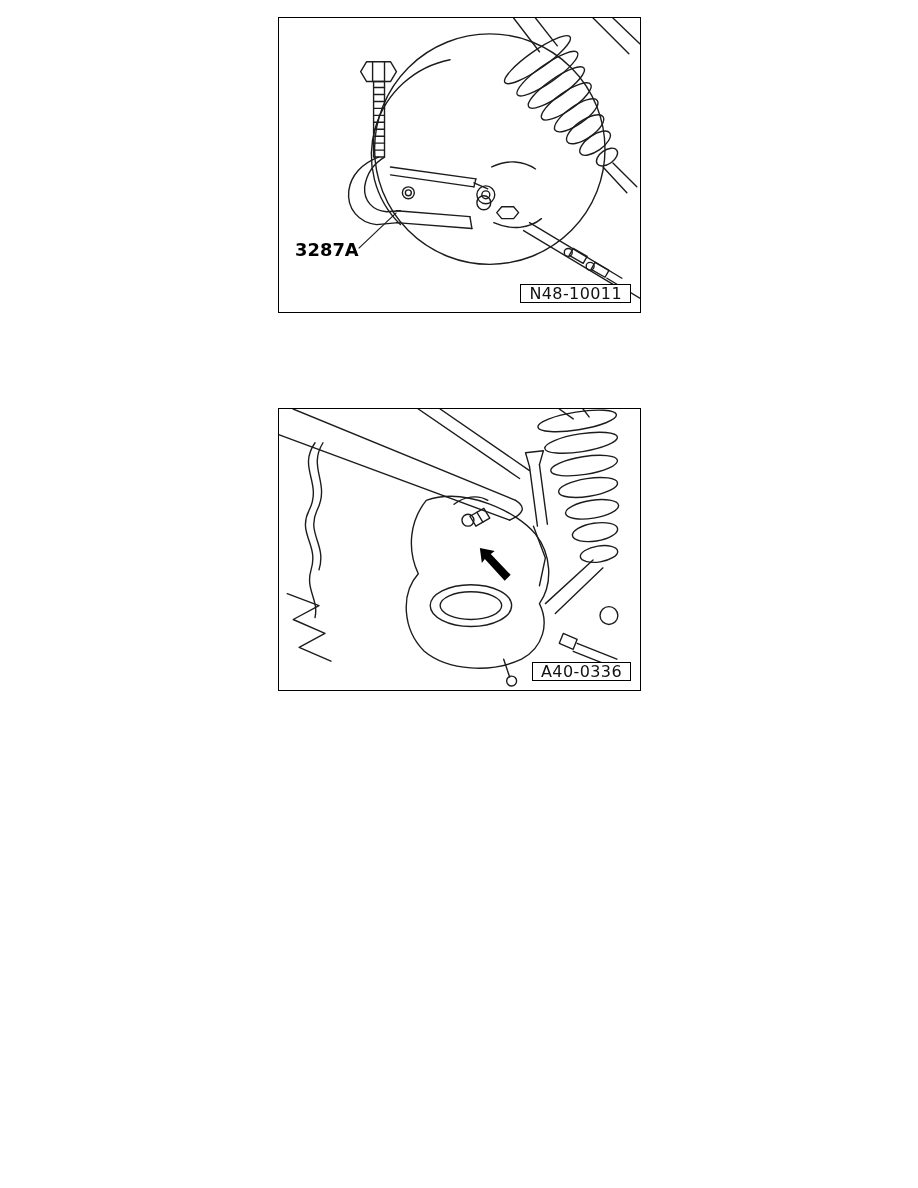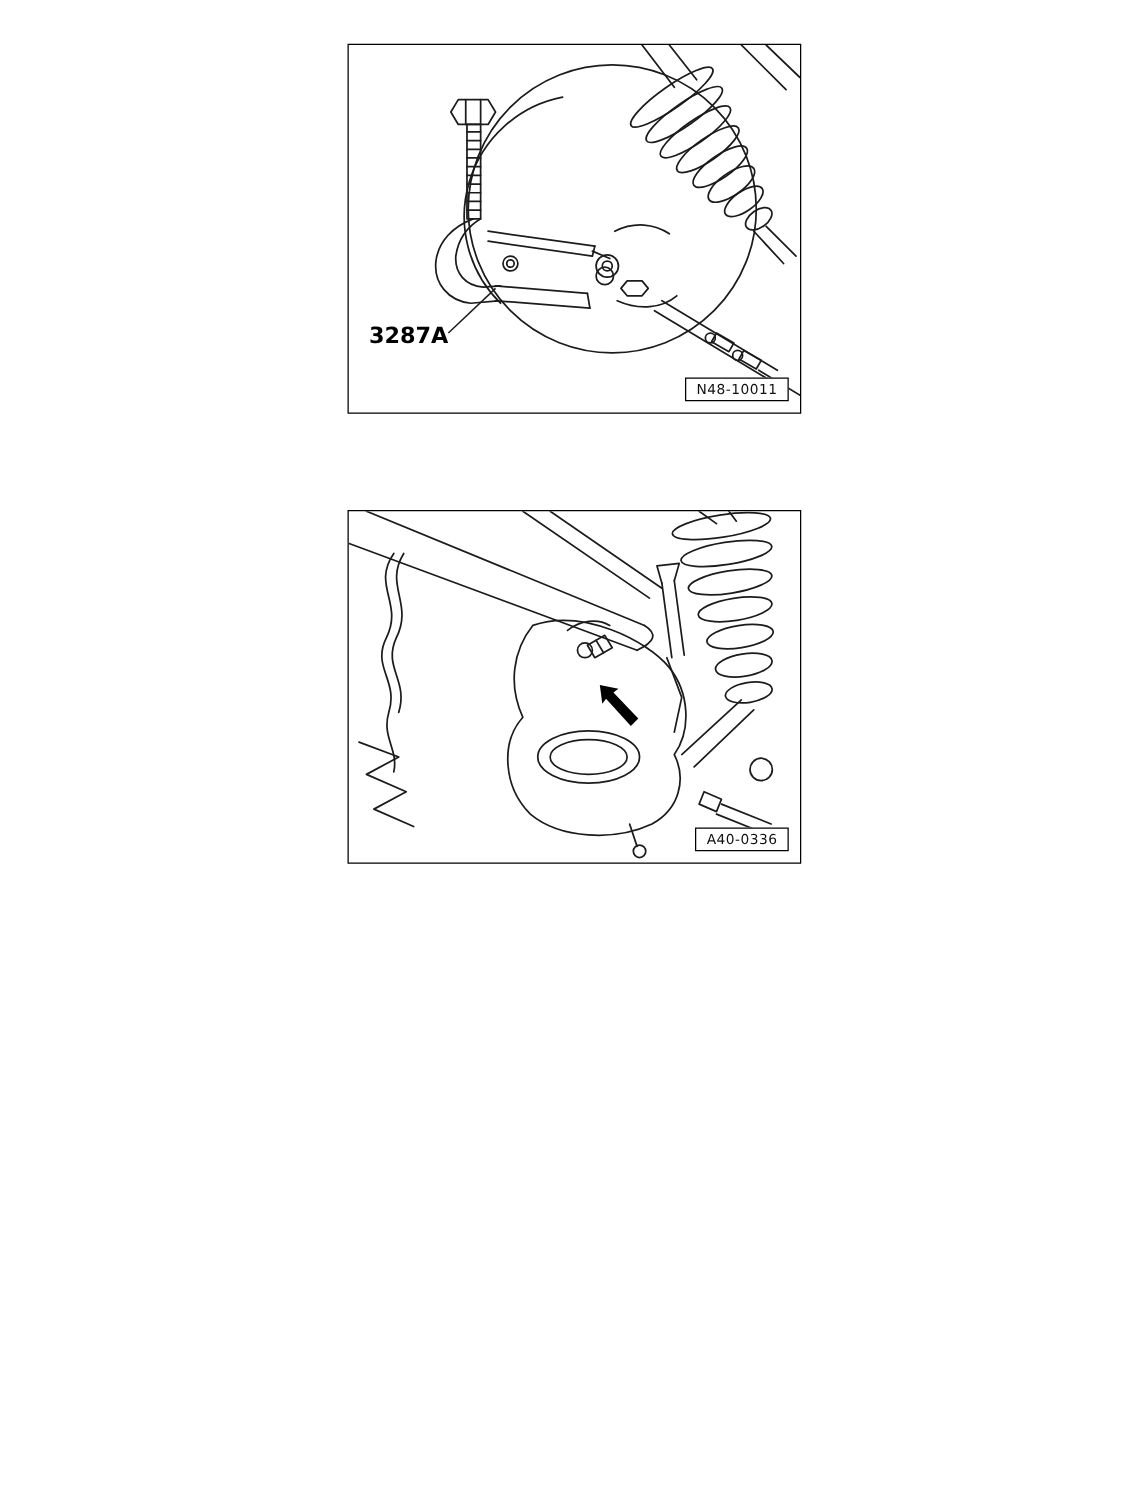--- a/index.html
+++ b/index.html
@@ -4,27 +4,27 @@
 <style>
   html,body{margin:0;padding:0;background:#ffffff;}
   #page{
     position:relative;width:918px;height:1188px;background:#ffffff;
     font-family:"DejaVu Sans","Liberation Sans",sans-serif;overflow:hidden;
   }
   .figure{
     position:absolute;background:#ffffff;border:1.5px solid #000000;
     box-sizing:border-box;
   }
-  #fig1{left:278px;top:35px;width:363px;height:296px;}
+  #fig1{left:278px;top:17px;width:363px;height:296px;}
   #fig2{left:278px;top:408px;width:363px;height:283px;}
   #fig3{left:278px;top:747px;width:363px;height:284px;}
   .figure svg{display:block;width:100%;height:100%;}
   .img-id{
     position:absolute;right:9px;bottom:9px;background:#ffffff;
-    border:1px solid #000000;padding:1px 8px;font-size:11px;
+    border:1px solid #000000;padding:1px 8px;font-size:16px;
     letter-spacing:0.4px;color:#111;line-height:15px;
   }
   .line-art{stroke:#1c1c1c;stroke-width:1.4;fill:none;stroke-linecap:round;stroke-linejoin:round;}
   text.callout{font-family:"DejaVu Sans","Liberation Sans",sans-serif;font-weight:bold;fill:#000;}
 </style>
 </head>
 <body>
 
 <div id="page">
 

